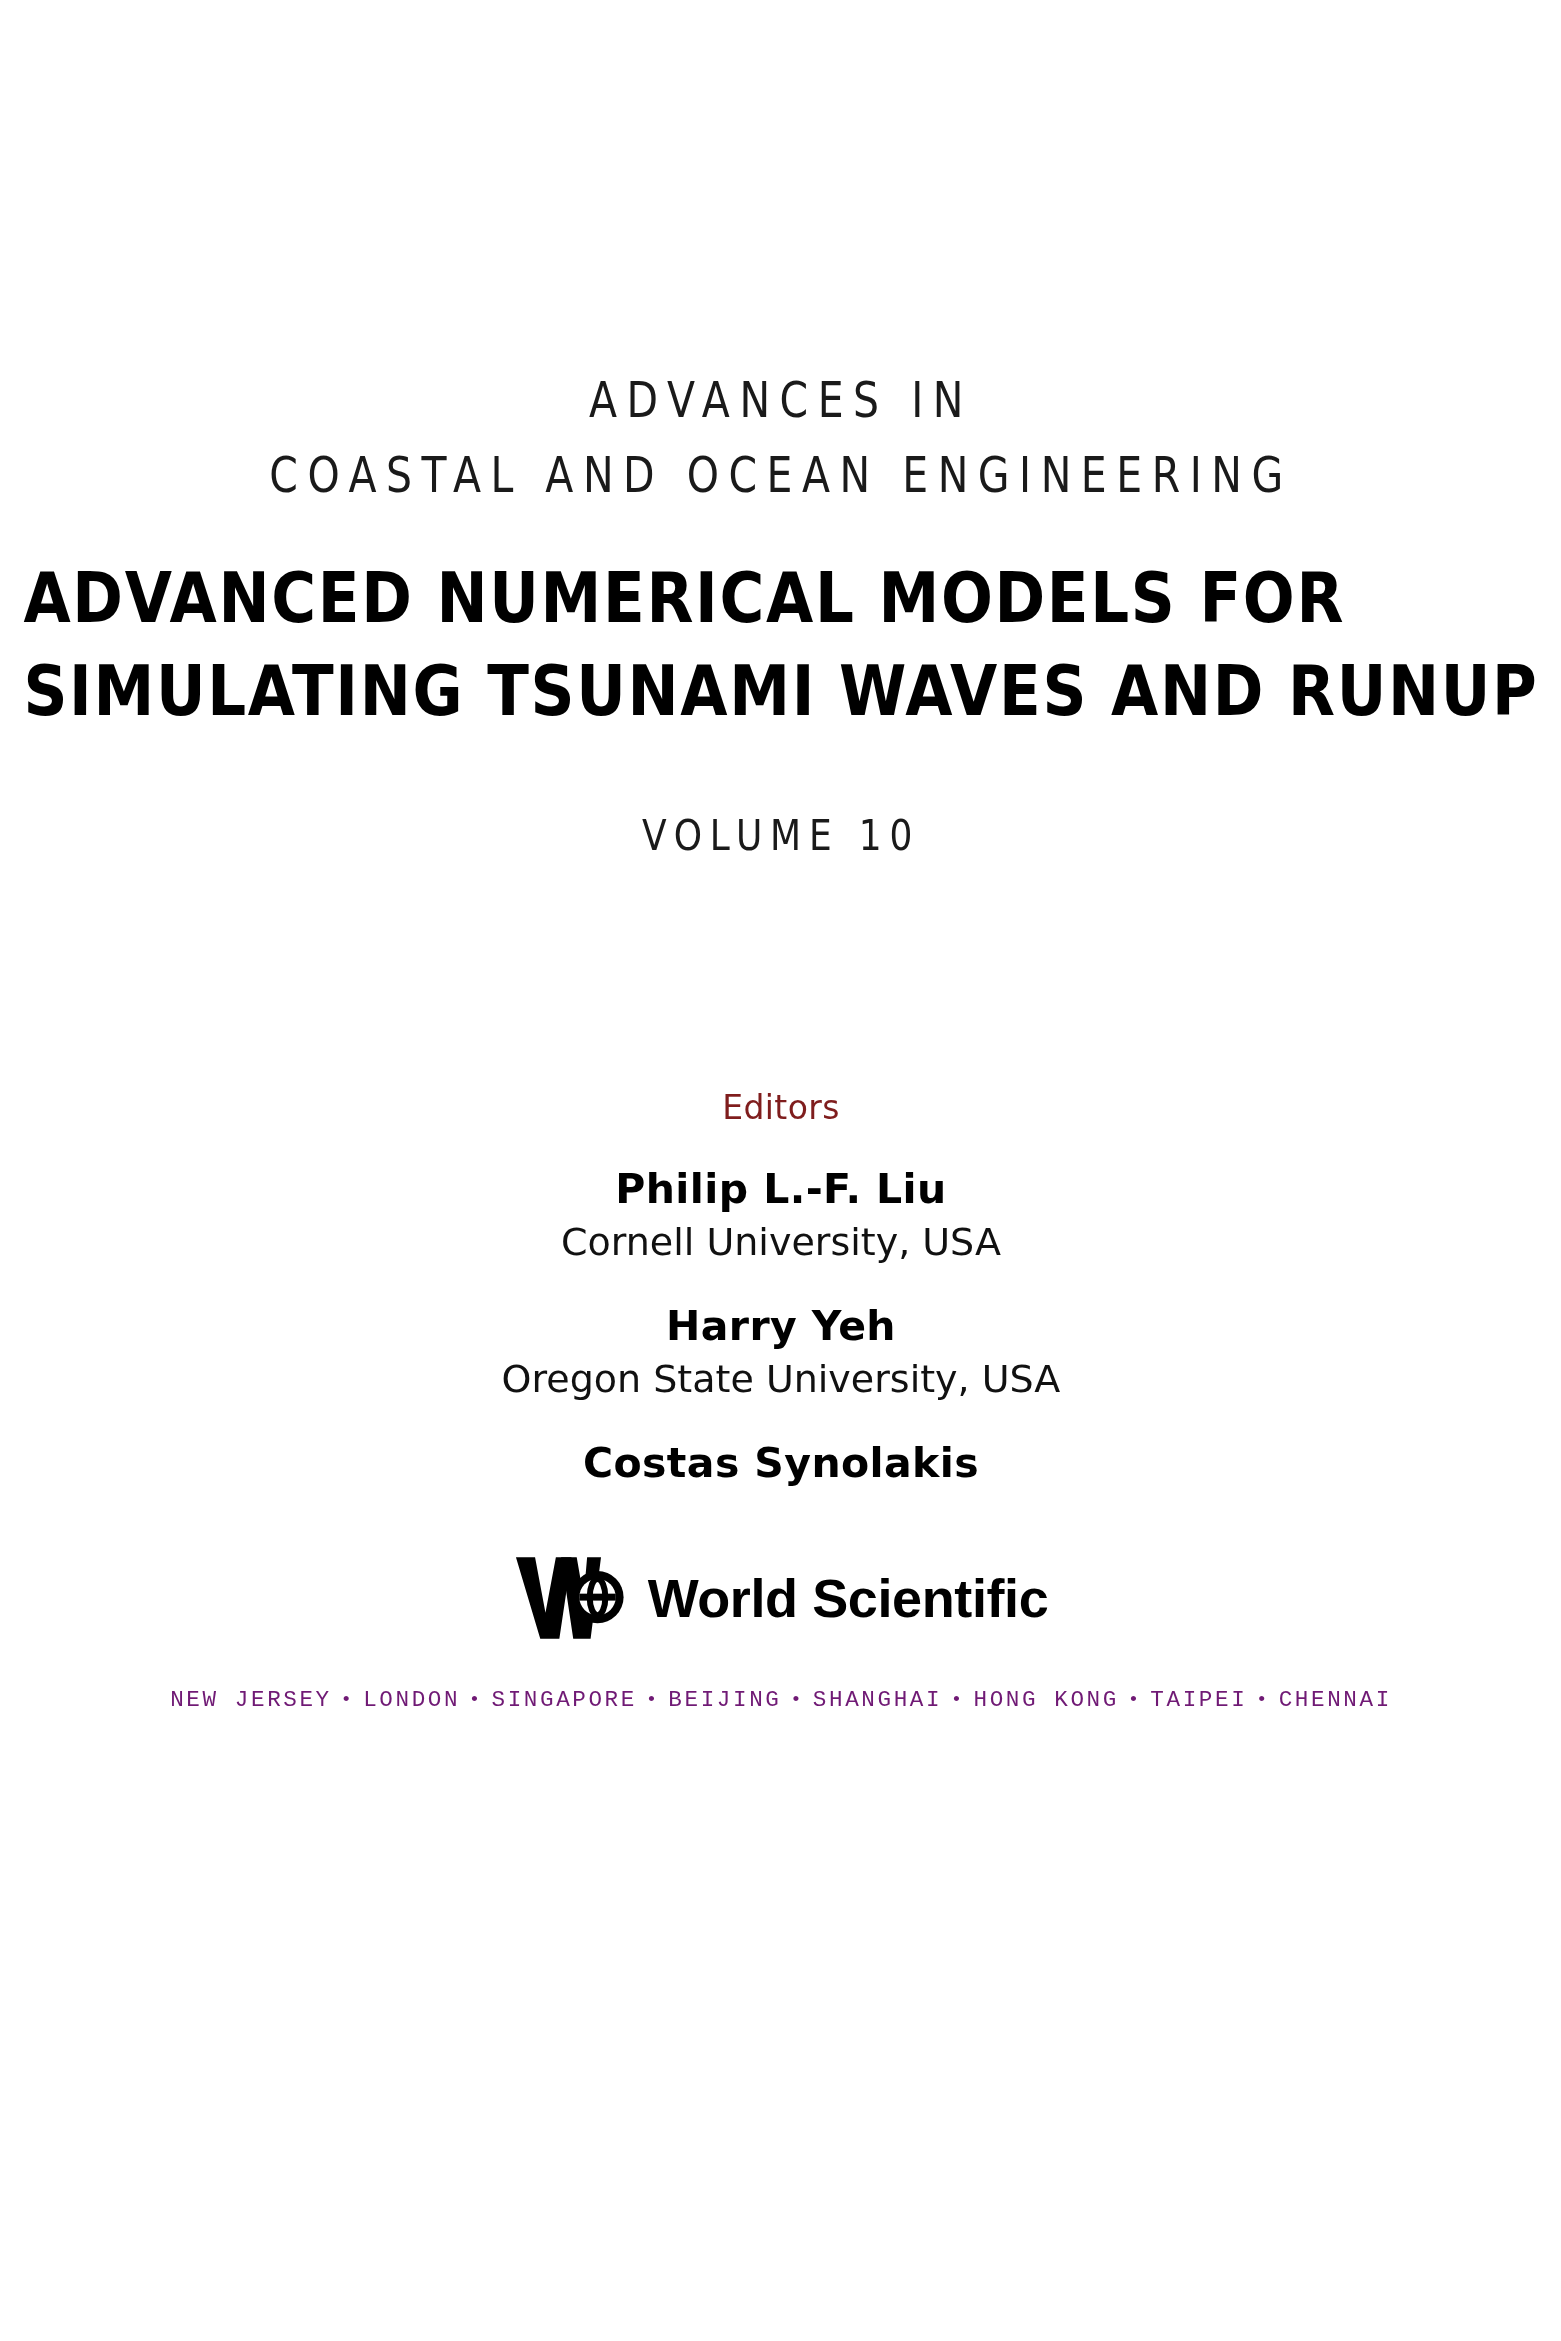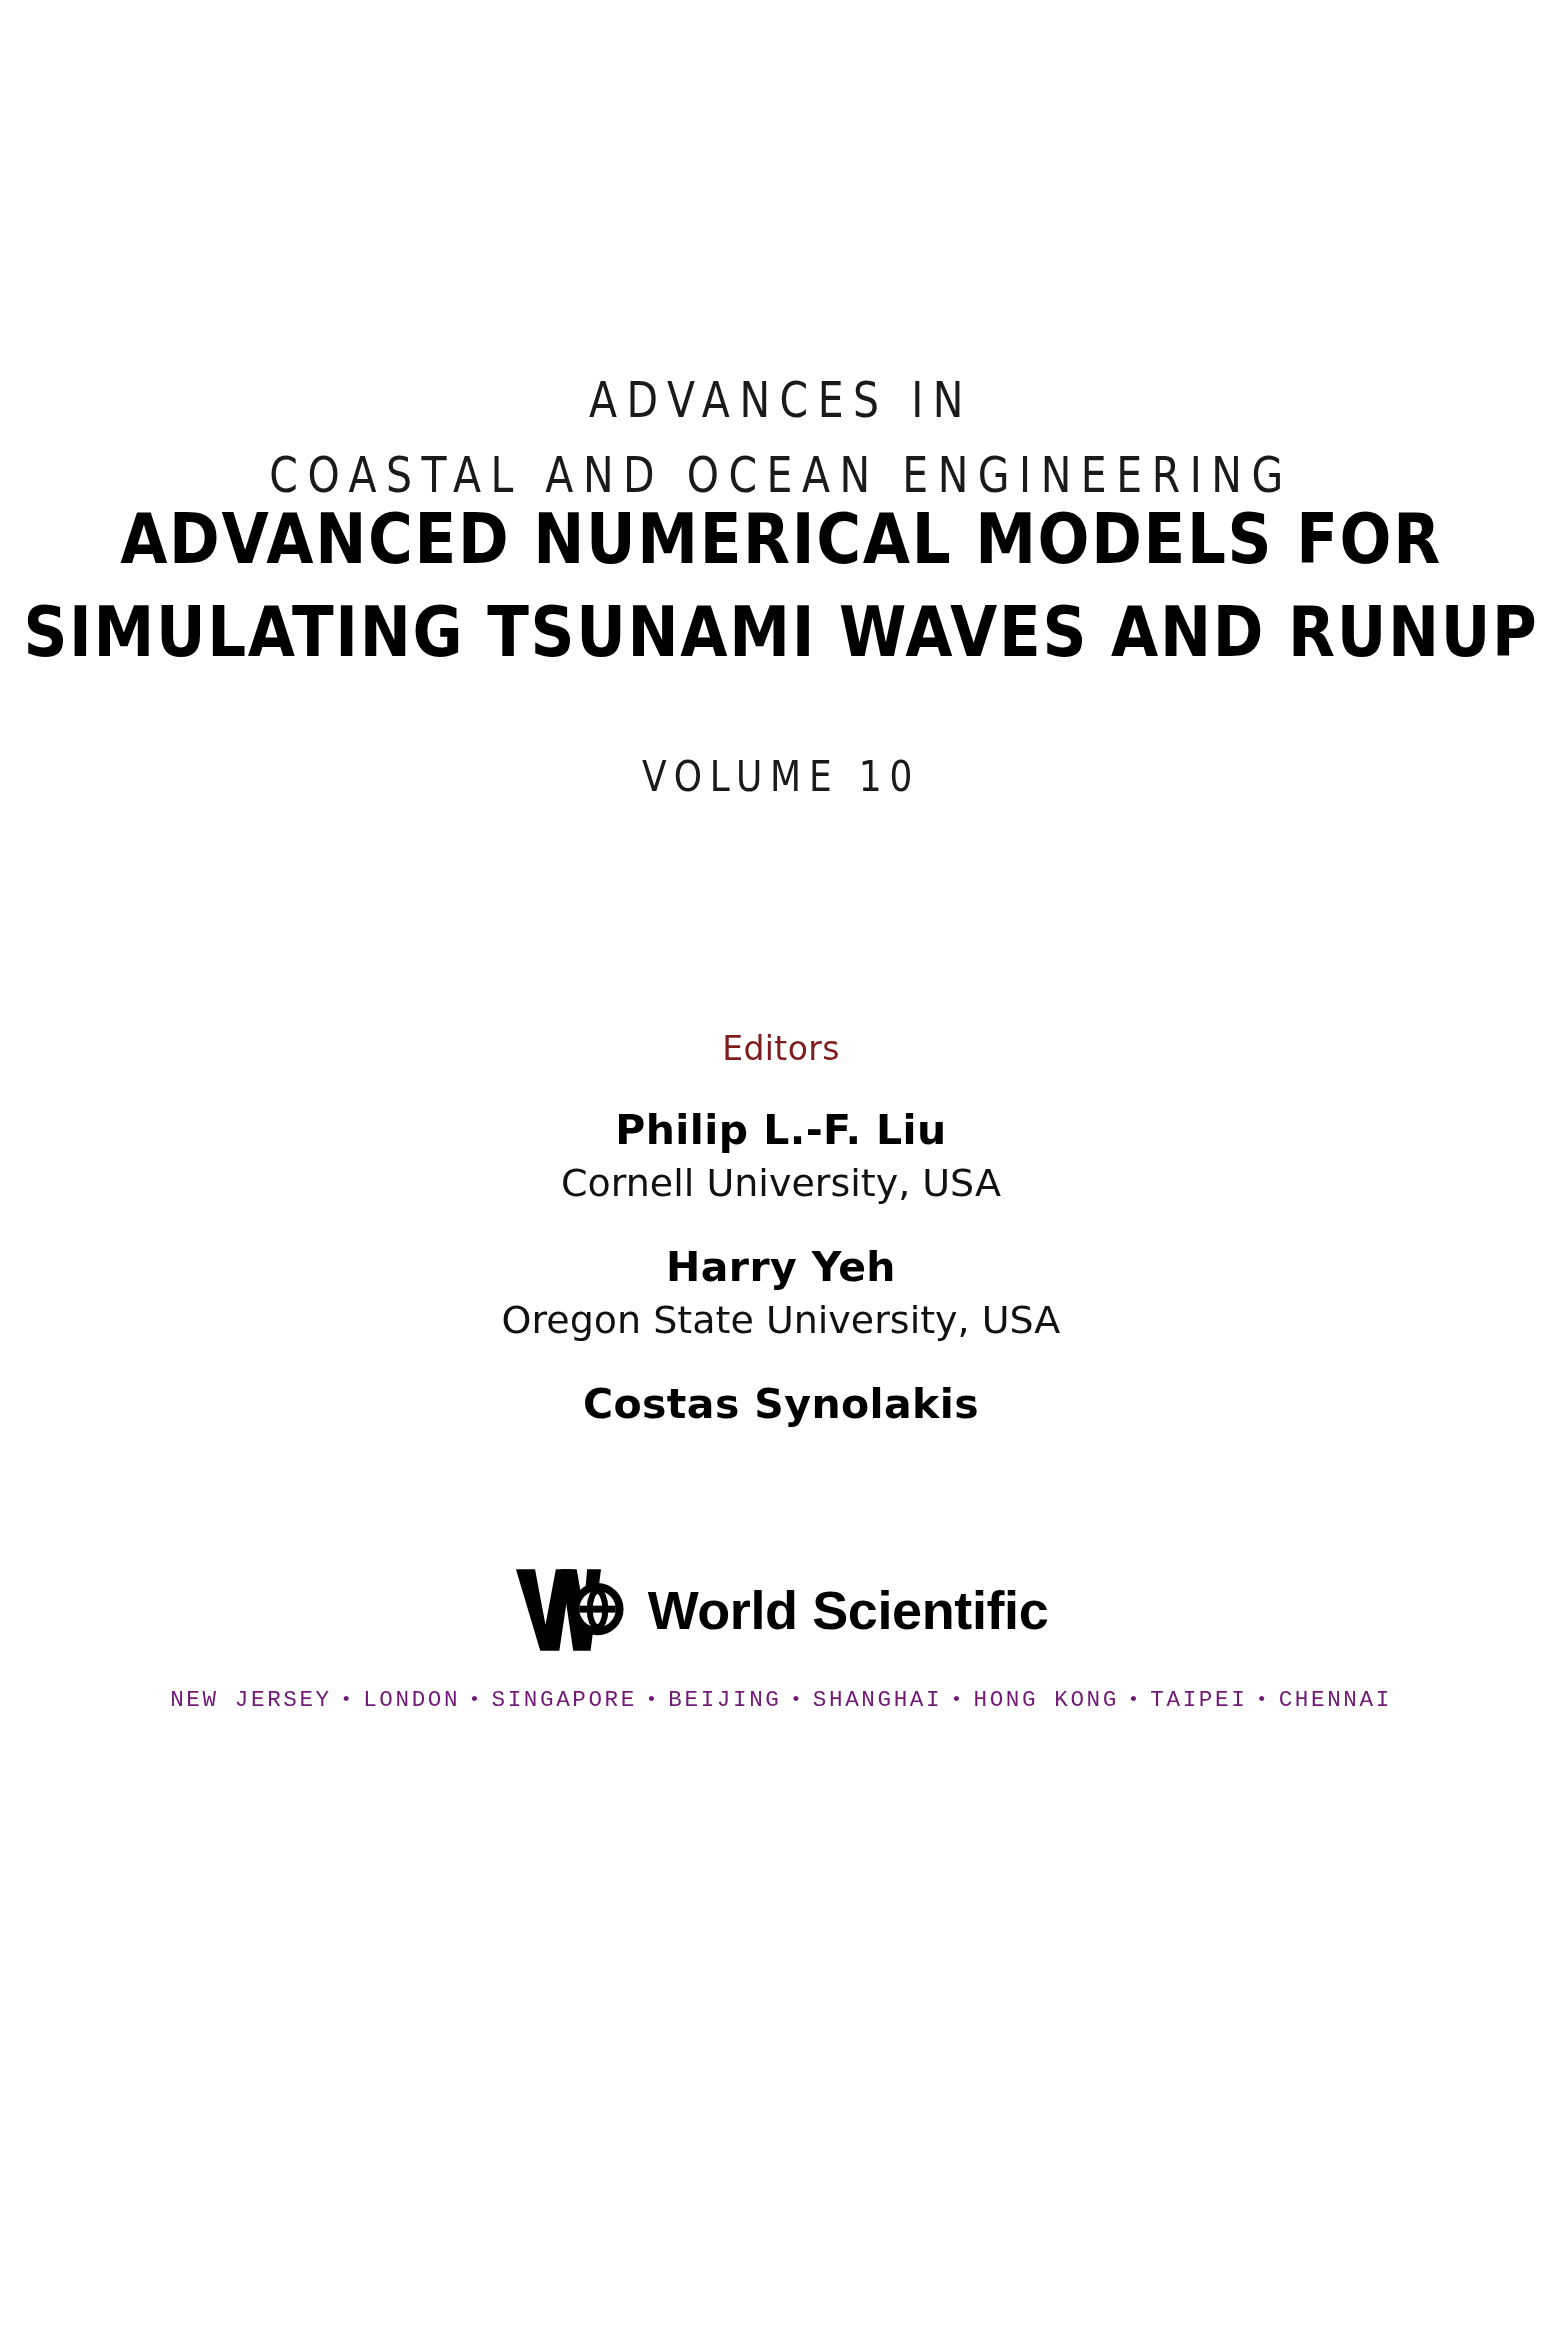--- a/index.html
+++ b/index.html
@@ -40,21 +40,21 @@
     white-space: nowrap;
     transform: scaleY(1.22);
     transform-origin: center;
   }
   .series-line.second {
     margin-top: 21px;
   }
 
   
   .maintitle {
-    text-align: center;
+    margin-top: 59px;
     line-height: 1.22;
   }
   .maintitle-line {
     font-family: "DejaVu Sans", sans-serif;
     font-weight: 700;
     font-size: 63px;
     letter-spacing: 1.7px;
     color: #000000;
     white-space: nowrap;
     transform: scaleY(1.1) scaleX(0.97);
@@ -104,21 +104,21 @@
     font-weight: 400;
     font-size: 38px;
     color: #111111;
   }
 
   
   .publisher {
     position: absolute;
     left: 0;
     right: 0;
-    bottom: 170px;
+    bottom: 182px;
     display: flex;
     align-items: center;
     justify-content: center;
     gap: 19px;
   }
   .ws-logo {
     width: 115px;
     height: 92px;
     display: block;
   }

